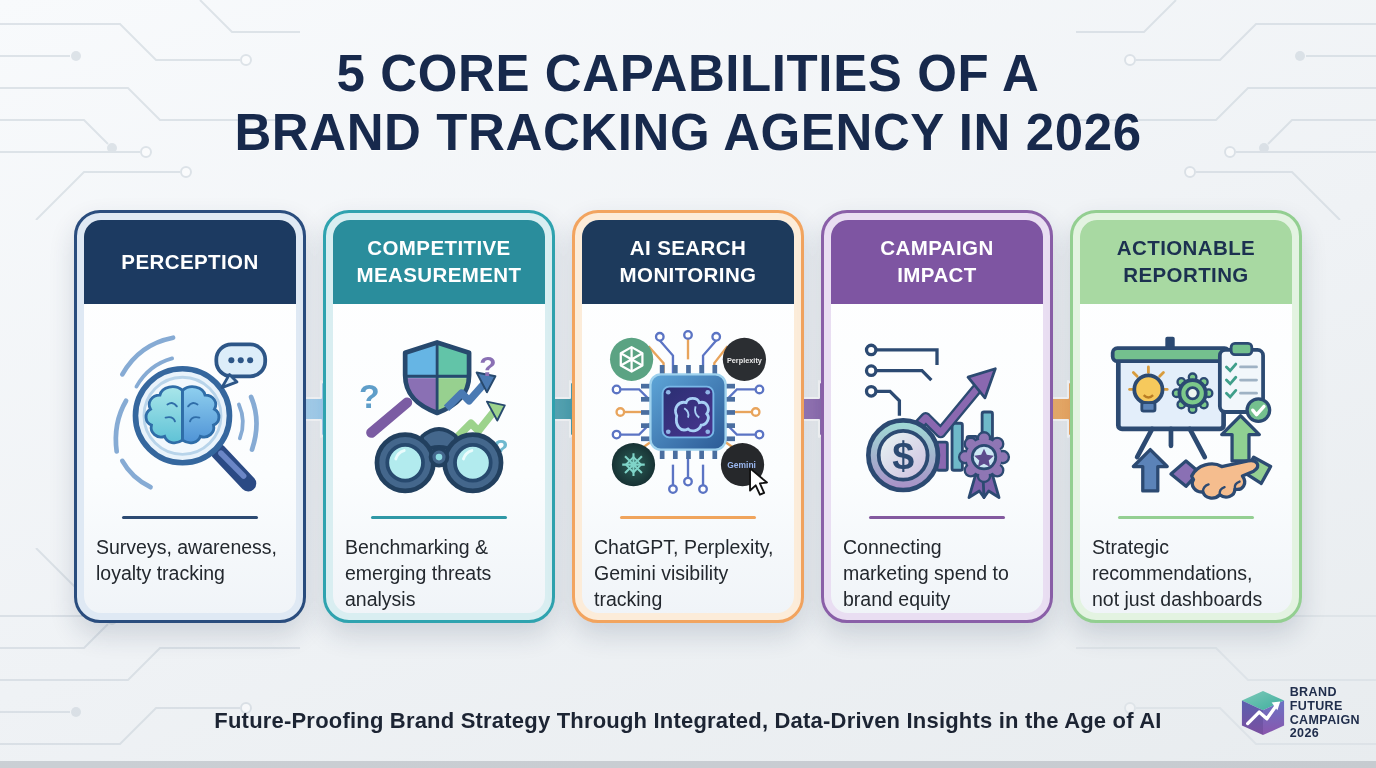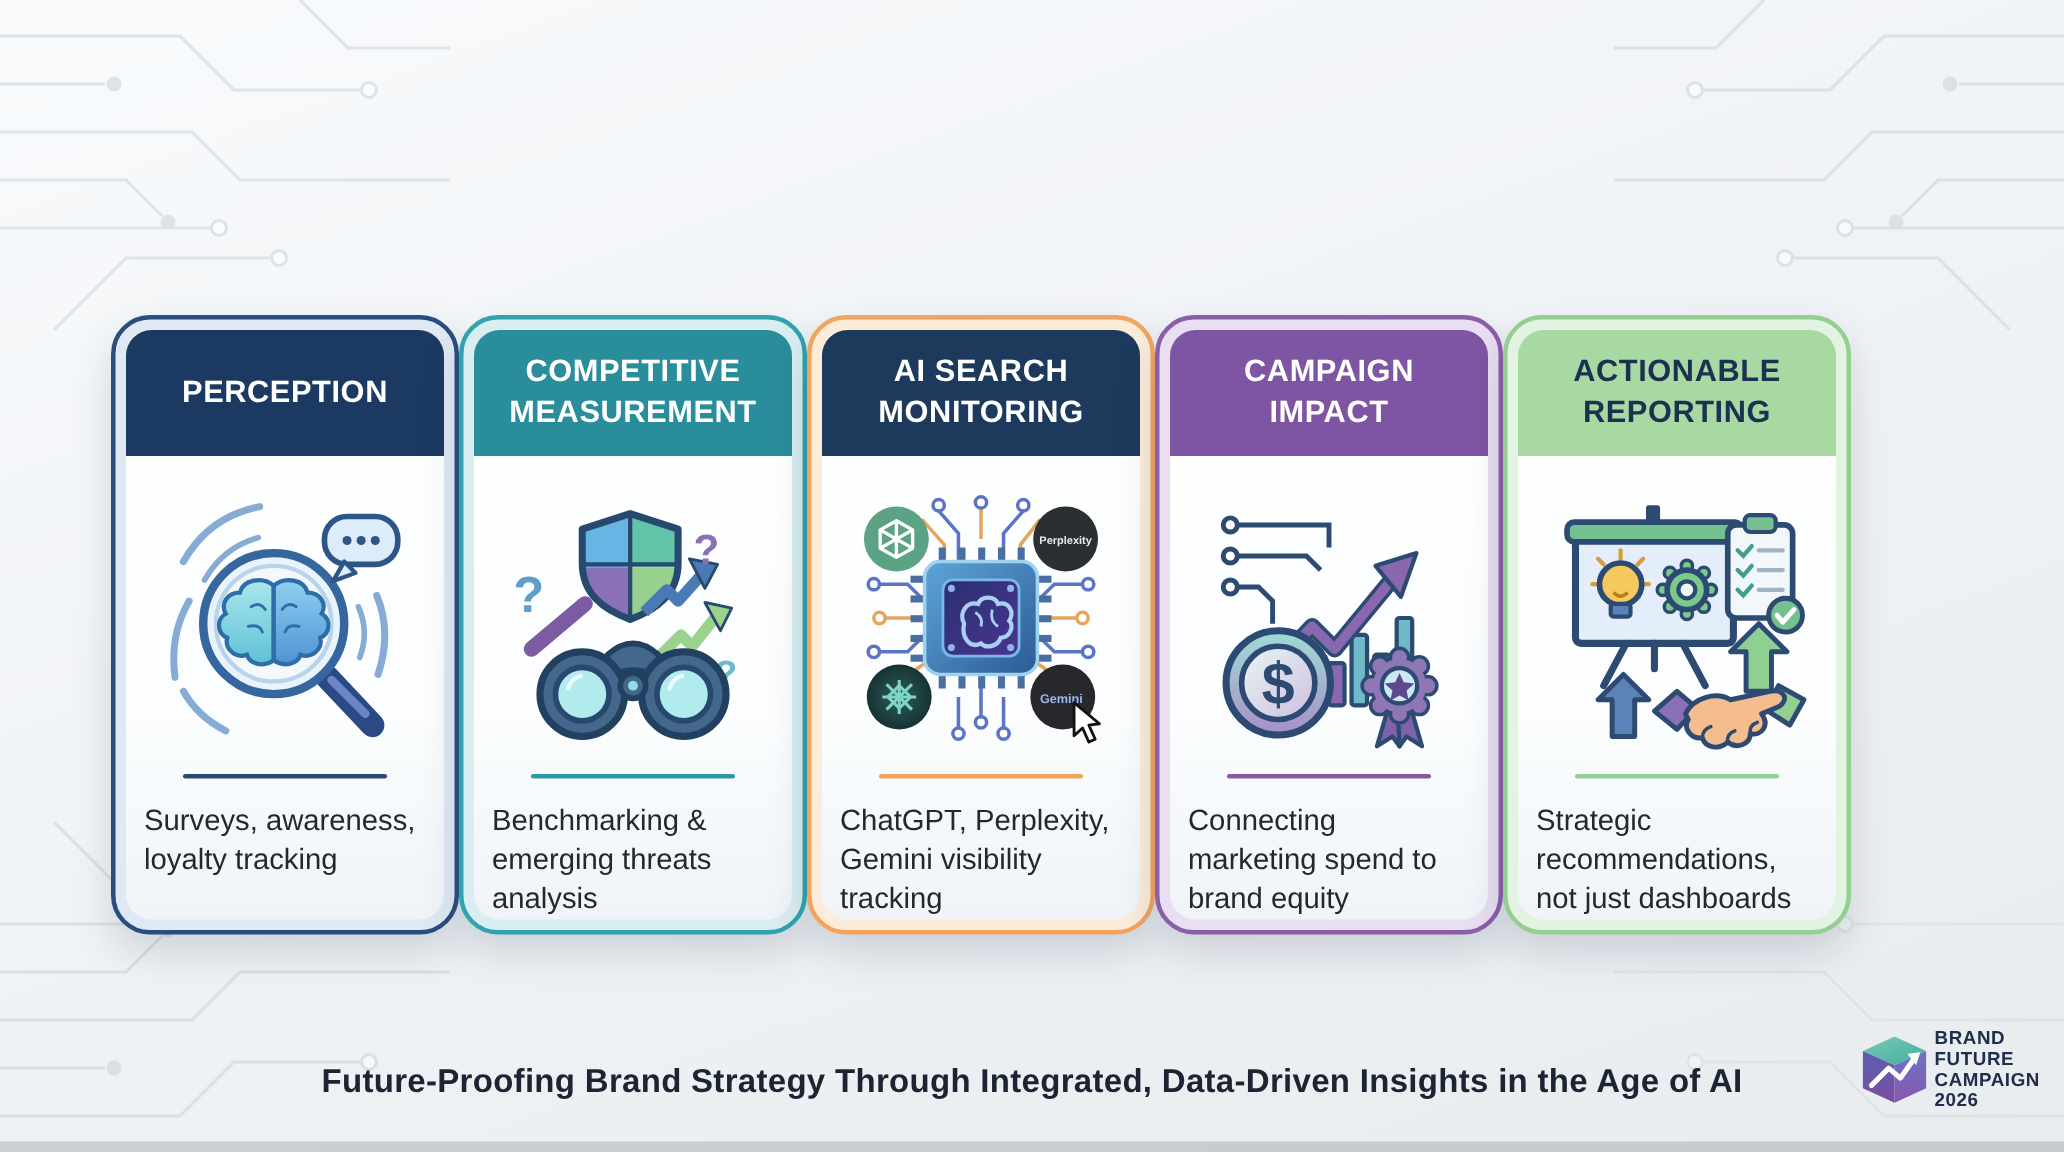--- a/index.html
+++ b/index.html
@@ -9,21 +9,21 @@
           background:linear-gradient(160deg,#f8fafc 0%,#eff2f5 55%,#e8ecef 100%); }
   .circuit { position:absolute; opacity:.55; pointer-events:none; }
   .circuit.tl { top:0; left:0; }
   .circuit.tr { top:0; right:0; transform:scaleX(-1); }
   .circuit.bl { bottom:0; left:0; transform:scaleY(-1); }
   .circuit.br { bottom:0; right:0; transform:scale(-1,-1); opacity:.35; }
   .title { position:absolute; top:44px; left:0; right:0; text-align:center;
            font-size:51px; font-weight:800; line-height:1.16; letter-spacing:.6px;
            color:#17294c; text-shadow:0 1px 1px rgba(255,255,255,.6); }
   .cards { position:absolute; top:210px; left:74px; width:1228px; height:328px;
-           display:grid; grid-template-columns:repeat(5,232px); }
+           display:grid; grid-template-columns:repeat(5,232px); gap:17px; }
   .flow-arrow { position:absolute; top:166px; width:92px; height:66px;
                 transform:translateX(-50%); z-index:1; }
   .card { position:relative; z-index:2; border-radius:26px; padding:7px;
           border:3px solid var(--b); background:var(--tint);
           box-shadow:0 12px 26px rgba(30,50,80,.16); }
   .card-inner { height:100%; border-radius:17px; overflow:hidden;
                 display:flex; flex-direction:column;
                 background:linear-gradient(180deg,#ffffff 0%,#fbfdfe 65%,#f0f4f8 100%); }
   .card-header { background:var(--h); color:var(--ht,#ffffff); min-height:84px;
                  display:flex; flex-direction:column; justify-content:center; align-items:center;
@@ -103,20 +103,24 @@
   <svg class="circuit br" width="300" height="220" viewBox="0 0 300 220">
     <g stroke="#c9d2da" stroke-width="2" fill="none">
       <path d="M0,24 H120 L156,60 H240"></path>
         <circle cx="246" cy="60" r="5" fill="#ffffff"></circle>
       <path d="M0,88 H128 L160,120 H300"></path>
       <path d="M0,152 H140"></path>
         <circle cx="146" cy="152" r="5" fill="#ffffff"></circle>
     </g>
   </svg>
 
+  <header class="title">
+    <div>5 CORE CAPABILITIES OF A</div>
+    <div>BRAND TRACKING AGENCY IN 2026</div>
+  </header>
 
   <section class="cards">
 
     <svg class="flow-arrow" style="left:240.5px" viewBox="0 0 92 66">
       <defs>
           <linearGradient id="ag1" x1="0" y1="0" x2="1" y2="0">
         <stop offset="0" stop-color="#c2e3f8"></stop>
             <stop offset="1" stop-color="#8fc7ef"></stop>
           </linearGradient>
         </defs>

